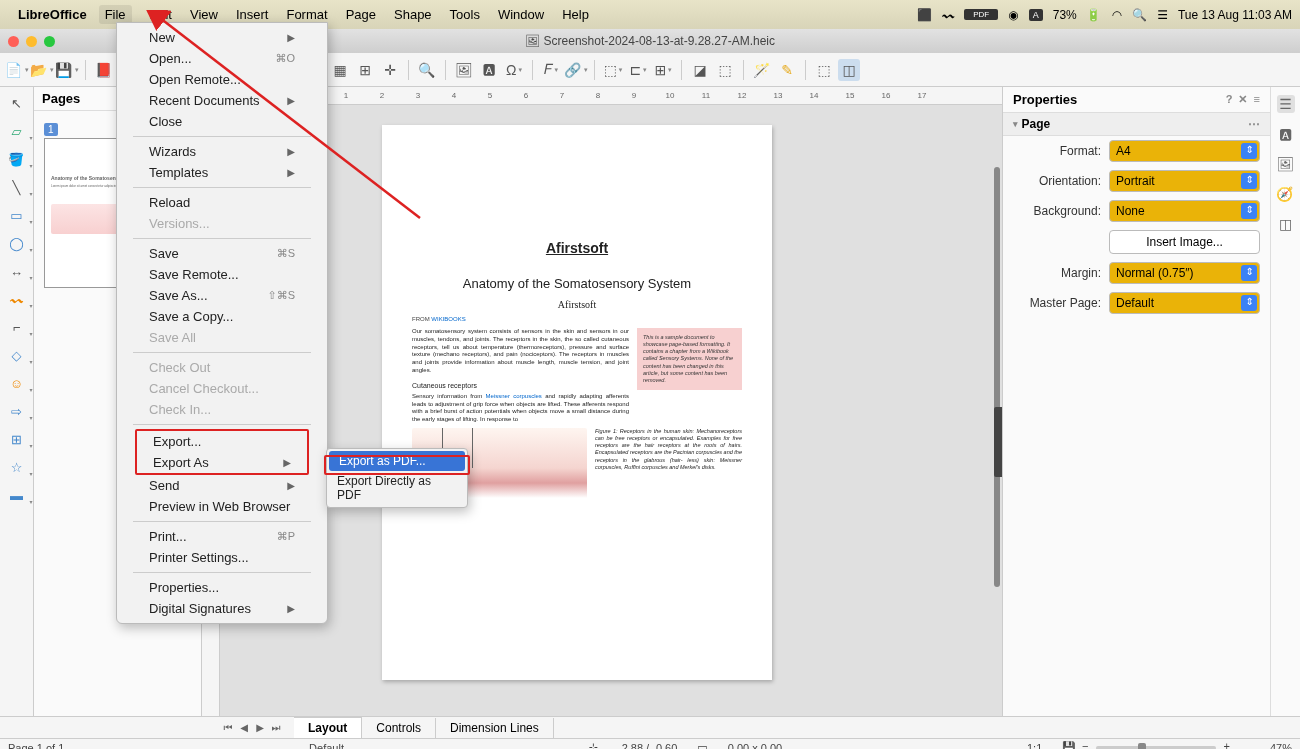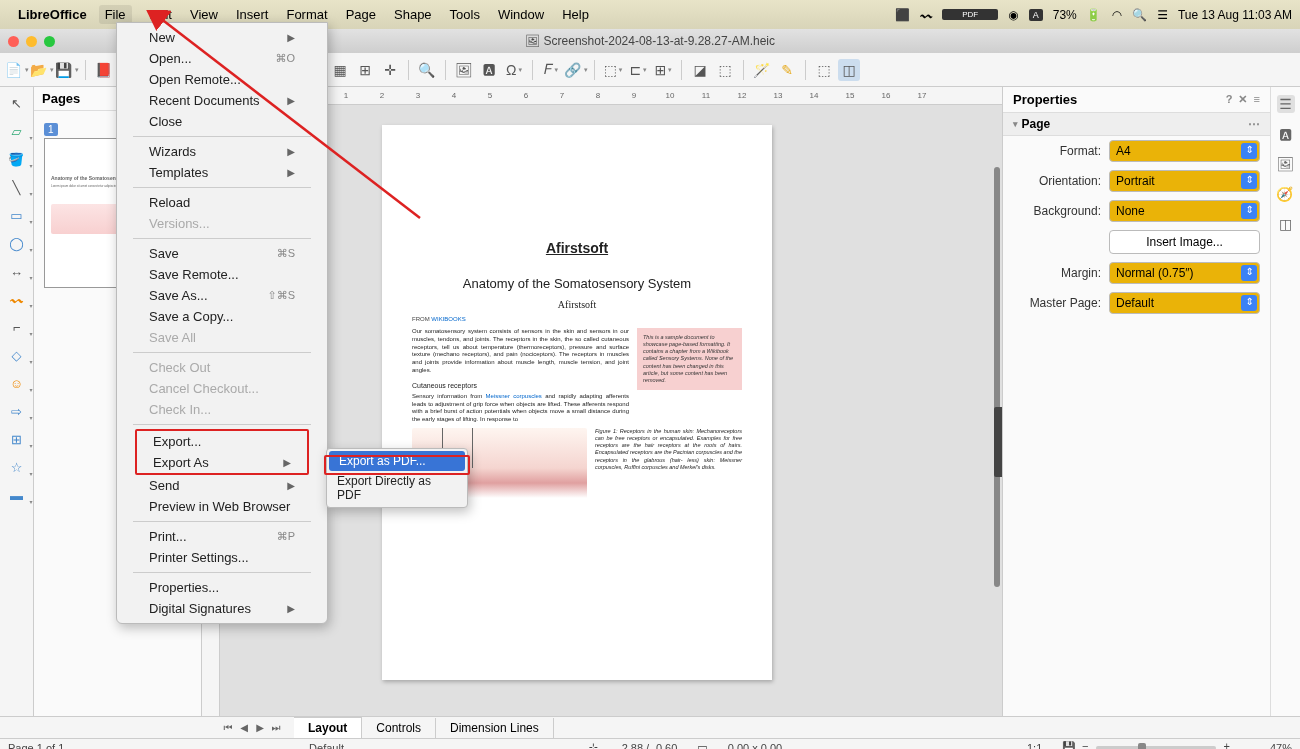--- a/index.html
+++ b/index.html
@@ -135,21 +135,21 @@
   <span class="mitem">Insert</span>
   <span class="mitem">Format</span>
   <span class="mitem">Page</span>
   <span class="mitem">Shape</span>
   <span class="mitem">Tools</span>
   <span class="mitem">Window</span>
   <span class="mitem">Help</span>
   <span class="spacer"></span>
   <span class="right-icon">⬛</span>
   <span class="right-icon">〰</span>
-  <span class="right-icon" style="background:#333;color:#fff;padding:1px 20px;font-size:8px;border-radius:2px;">PDF</span>
+  <span class="right-icon" style="background:#333;color:#fff;padding:1px 9px;font-size:8px;border-radius:2px;">PDF</span>
   <span class="right-icon">◉</span>
   <span class="right-icon" style="background:#333;color:#fff;padding:1px 4px;font-size:9px;border-radius:2px;">A</span>
   <span class="right-icon">73%</span>
   <span class="right-icon">🔋</span>
   <span class="right-icon">◠</span>
   <span class="right-icon">🔍</span>
   <span class="right-icon">☰</span>
   <span class="right-icon">Tue 13 Aug  11:03 AM</span>
 </div>
 

